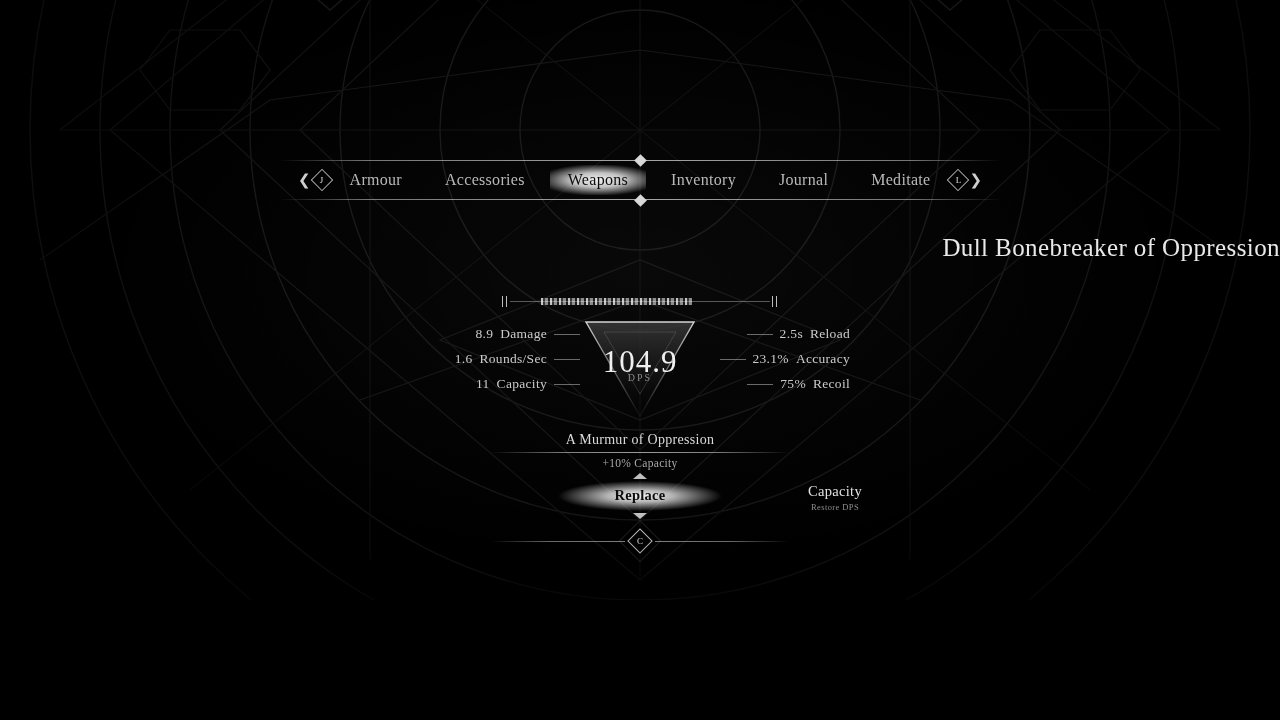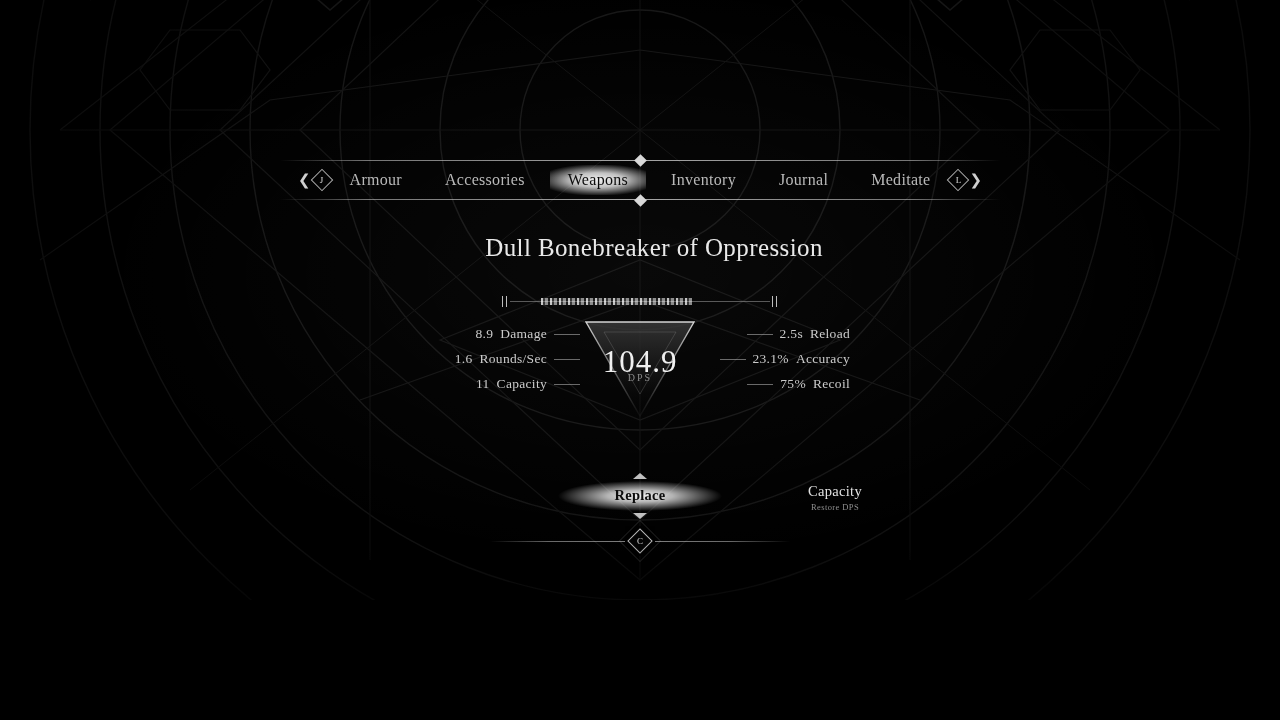--- a/index.html
+++ b/index.html
@@ -128,21 +128,21 @@
     font-size: 9px;
     color: #ddd;
     font-family: "Liberation Serif", serif;
   }
 
   
   .weapon-title {
     position: absolute;
     top: 234px;
     left: 0; right: 0;
-    text-align: center;
+    text-align: right;
     font-size: 25px;
     letter-spacing: 0.4px;
     color: #e9e9e9;
     margin-left: 28px;
   }
   .weapon-sub {
     position: absolute;
     top: 266px;
     left: 0; right: 0;
     text-align: center;
@@ -544,20 +544,25 @@
         <span>Accuracy</span>
       </div>
       <div class="stat-row">
         <span class="stat-line"></span>
         <span>75%</span>
         <span>Recoil</span>
       </div>
     </div>
   </div>
 
+  <div class="murmur">
+    <div class="murmur-name">A Murmur of Oppression</div>
+    <div class="murmur-rule"></div>
+    <div class="murmur-effect">+10% Capacity</div>
+  </div>
 
   <div class="actions">
 
     <div class="action replace">
       <div class="replace-box">
         <div class="replace-chev up"></div>
         <div class="replace-glow"></div>
         <div class="replace-label">Replace</div>
         <div class="replace-chev down"></div>
       </div>

